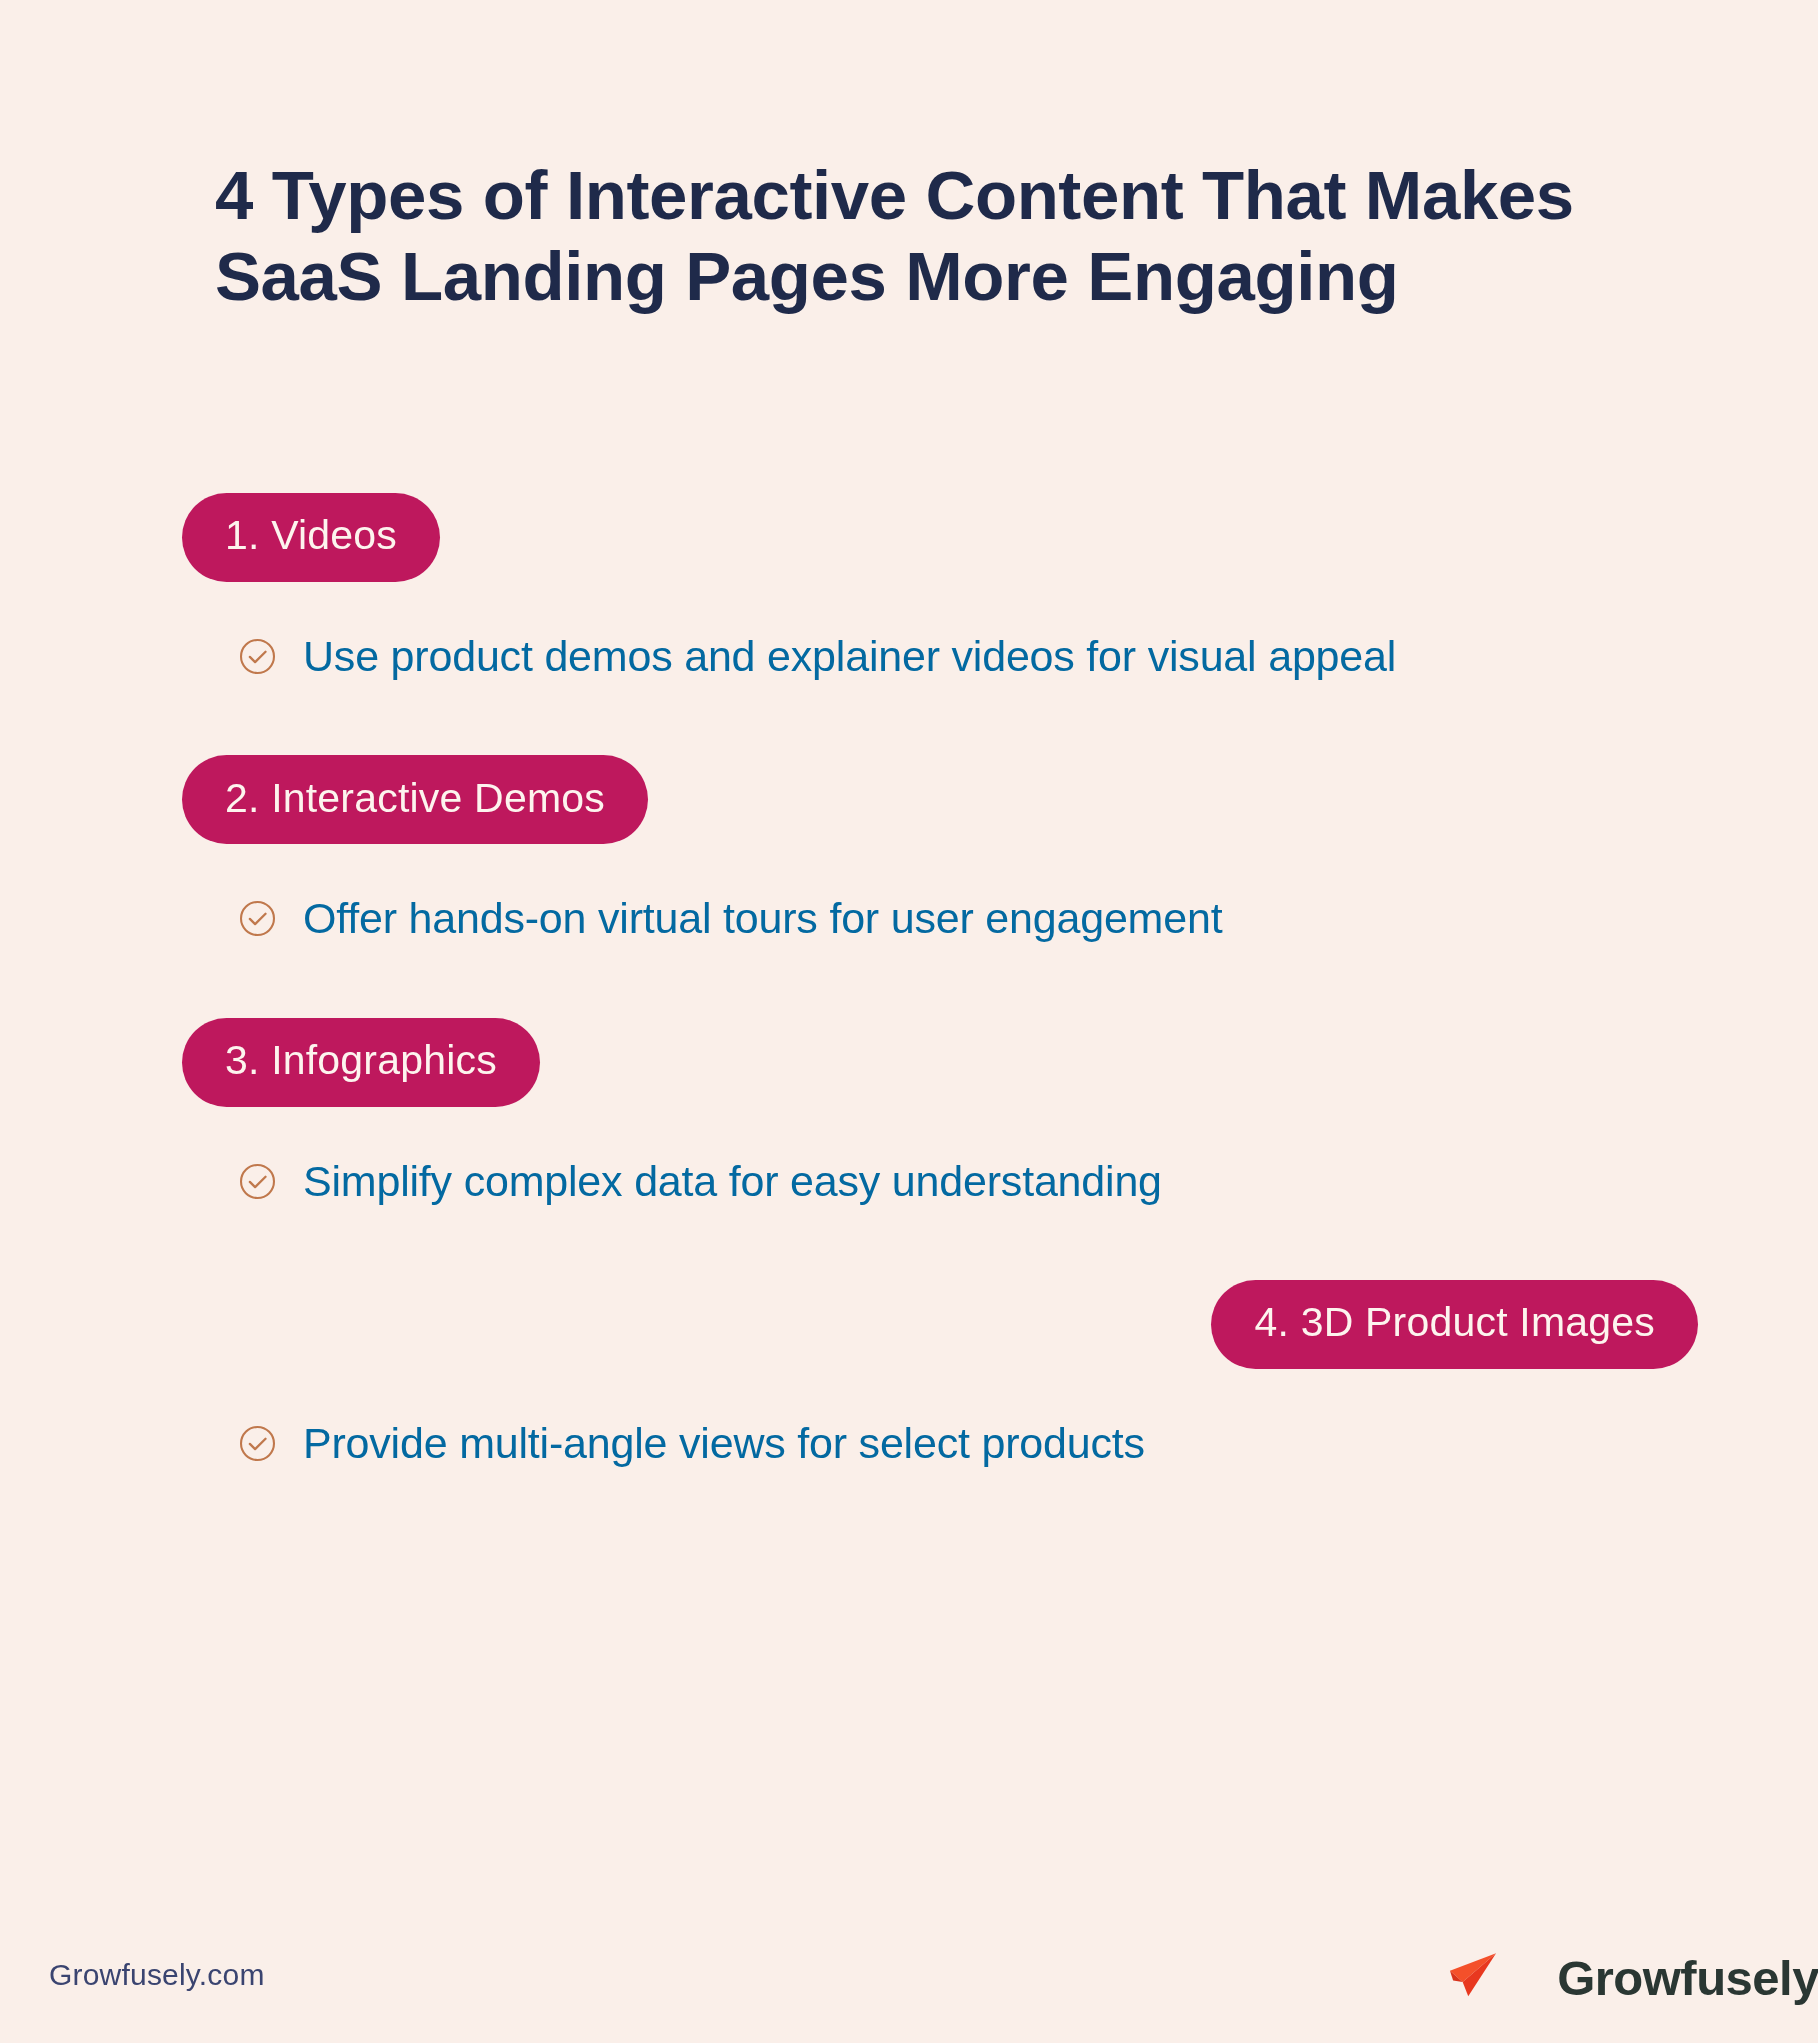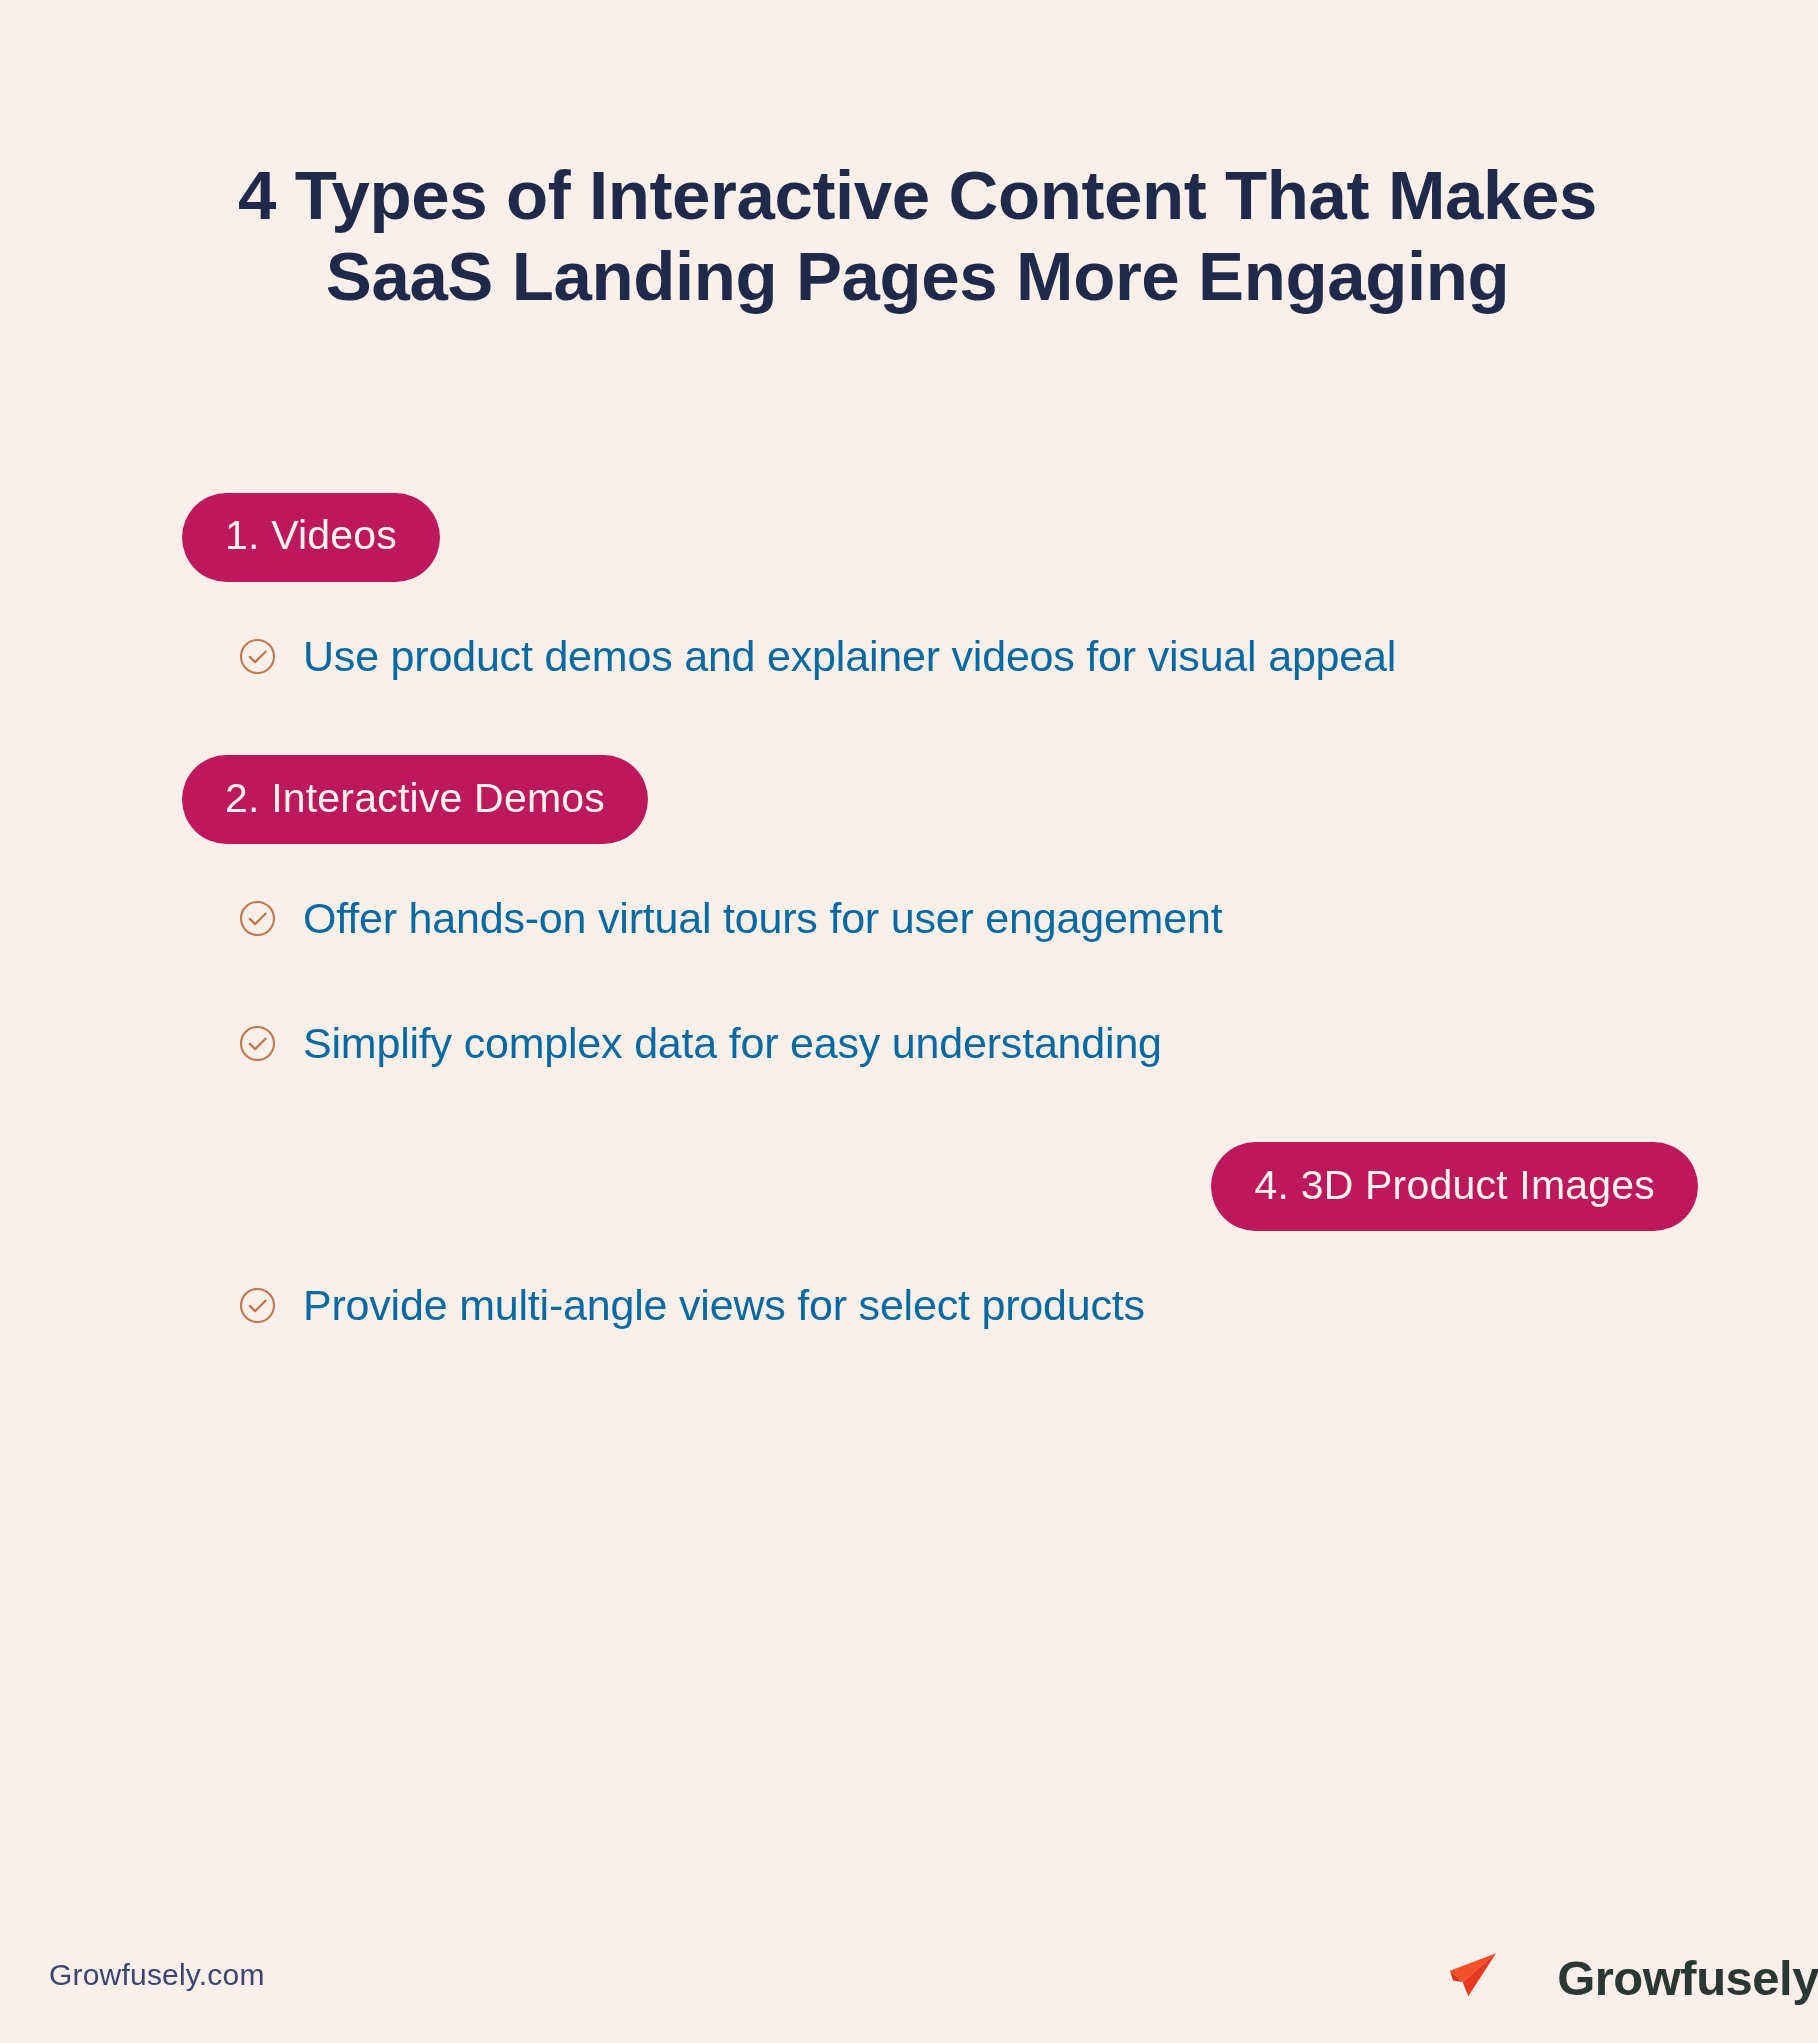--- a/index.html
+++ b/index.html
@@ -20,21 +20,20 @@
     height: 2043px;
     box-sizing: border-box;
   }
 
   
   .title-block {
     position: absolute;
     left: 215px;
     top: 156px;
     width: 1405px;
-    text-align: center;
   }
   .title {
     margin: 0;
     font-size: 69px;
     line-height: 1.17;
     font-weight: 700;
     color: #1f2a4a;
     letter-spacing: -0.4px;
   }
   .title-line {
@@ -157,20 +156,21 @@
       <div class="bullet-row">
         <svg class="check-icon" viewBox="0 0 46 46" xmlns="http://www.w3.org/2000/svg">
           <circle cx="23" cy="23" r="20.5" fill="none" stroke="#c0784c" stroke-width="2.6"></circle>
           <path d="M13.5 23.5 L20 30 L33 17" fill="none" stroke="#c0784c" stroke-width="2.8" stroke-linecap="round" stroke-linejoin="round"></path>
         </svg>
         <span class="bullet-text">Offer hands-on virtual tours for user engagement</span>
       </div>
     </div>
 
     <div class="section">
+      <div class="pill">3. Infographics</div>
       <div class="bullet-row">
         <svg class="check-icon" viewBox="0 0 46 46" xmlns="http://www.w3.org/2000/svg">
           <circle cx="23" cy="23" r="20.5" fill="none" stroke="#c0784c" stroke-width="2.6"></circle>
           <path d="M13.5 23.5 L20 30 L33 17" fill="none" stroke="#c0784c" stroke-width="2.8" stroke-linecap="round" stroke-linejoin="round"></path>
         </svg>
         <span class="bullet-text">Simplify complex data for easy understanding</span>
       </div>
     </div>
 
     <div class="section">

